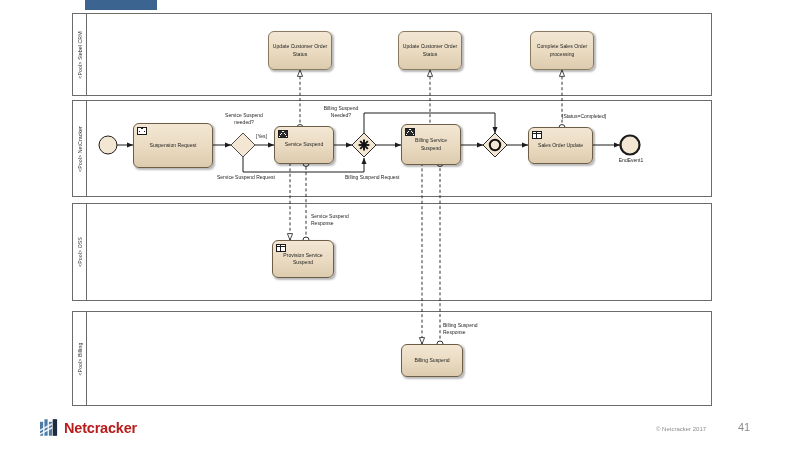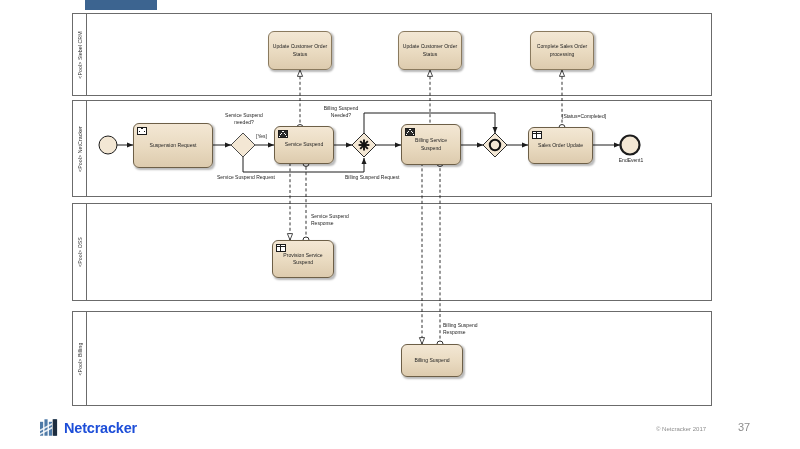--- a/index.html
+++ b/index.html
@@ -103,21 +103,21 @@
   }
   .lbl.c{text-align:center;}
 
   
   .footer-logo{
     position:absolute;left:40px;top:419px;
     display:flex;align-items:center;gap:5px;
   }
   .logo-mark{width:19px;height:17px;}
   .logo-text{
-    font-size:14.5px;font-weight:bold;color:#1d4ed8;letter-spacing:-.2px;
+    font-size:14.5px;font-weight:bold;color:#b91c1c;letter-spacing:-.2px;
   }
   .copyright{
     position:absolute;left:656px;top:426px;
     font-size:6px;color:#8d8d8d;
   }
   .pagenum{
     position:absolute;left:738px;top:421px;
     font-size:11px;color:#8d8d8d;
   }
 </style>
@@ -309,15 +309,15 @@
       <g fill="#ffffff" opacity="0.85">
         <polygon points="0,22 30,6 30,9 0,25"></polygon>
         <polygon points="0,16 30,0 30,3 0,19"></polygon>
       </g>
       <polygon points="20,0 27,0 27,26 20,26" fill="#1D2D3F"></polygon>
     </svg>
     <span class="logo-text">Netcracker</span>
   </div>
 
   <div class="copyright">© Netcracker 2017</div>
-  <div class="pagenum">37</div>
+  <div class="pagenum">41</div>
 
 </div>
 
 </body></html>

